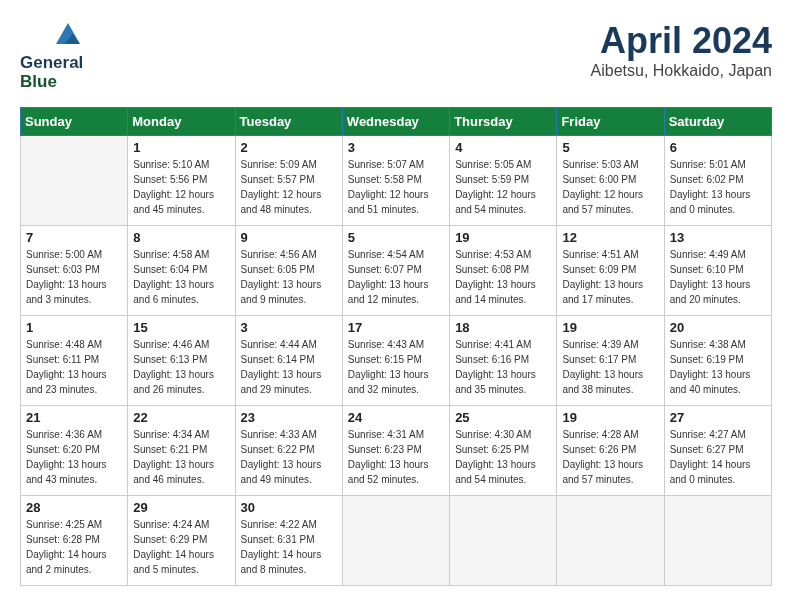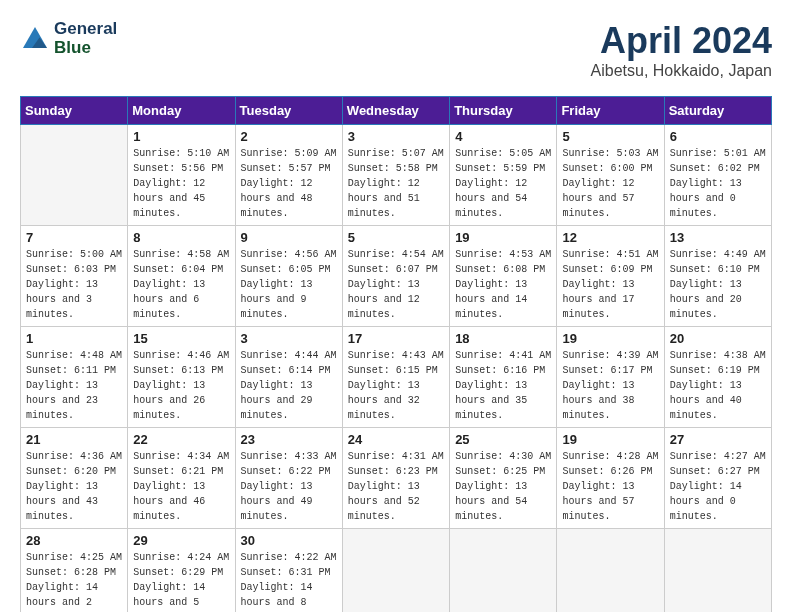--- a/index.html
+++ b/index.html
@@ -11,22 +11,23 @@
       padding: 20px;
     }
     .header-area {
       display: flex;
       justify-content: space-between;
       align-items: flex-start;
       margin-bottom: 16px;
     }
     .logo {
       display: flex;
-      align-items: center;
+      align-items: flex-end;
       gap: 4px;
+      flex-direction: column;
     }
     .logo-icon {
       width: 30px;
       height: 30px;
     }
     .title-area {
       text-align: right;
     }
     .month-title {
       font-size: 36px;
@@ -36,21 +37,21 @@
     .location-title {
       font-size: 16px;
       color: #444;
     }
     table {
       width: 100%;
       border-collapse: collapse;
       table-layout: fixed;
     }
     th {
-      background: #4c1d95;
+      background: #15803d;
       color: #fff;
       font-size: 13px;
       font-weight: bold;
       padding: 6px 4px;
       text-align: left;
       border: 1px solid #2979b8;
     }
     td {
       border: 1px solid #ccc;
       vertical-align: top;
@@ -64,21 +65,20 @@
     .day-num {
       font-size: 13px;
       font-weight: bold;
       color: #222;
       margin-bottom: 2px;
     }
     .day-info {
       font-size: 10px;
       color: #333;
       line-height: 1.5;
-      font-family: Liberation Mono, monospace;
     }
     tr:nth-child(even) td:not(.empty) {
       background: #fff;
     }
   </style>
 </head>
 <body>
 
 <div class="header-area">
   <div class="logo">

